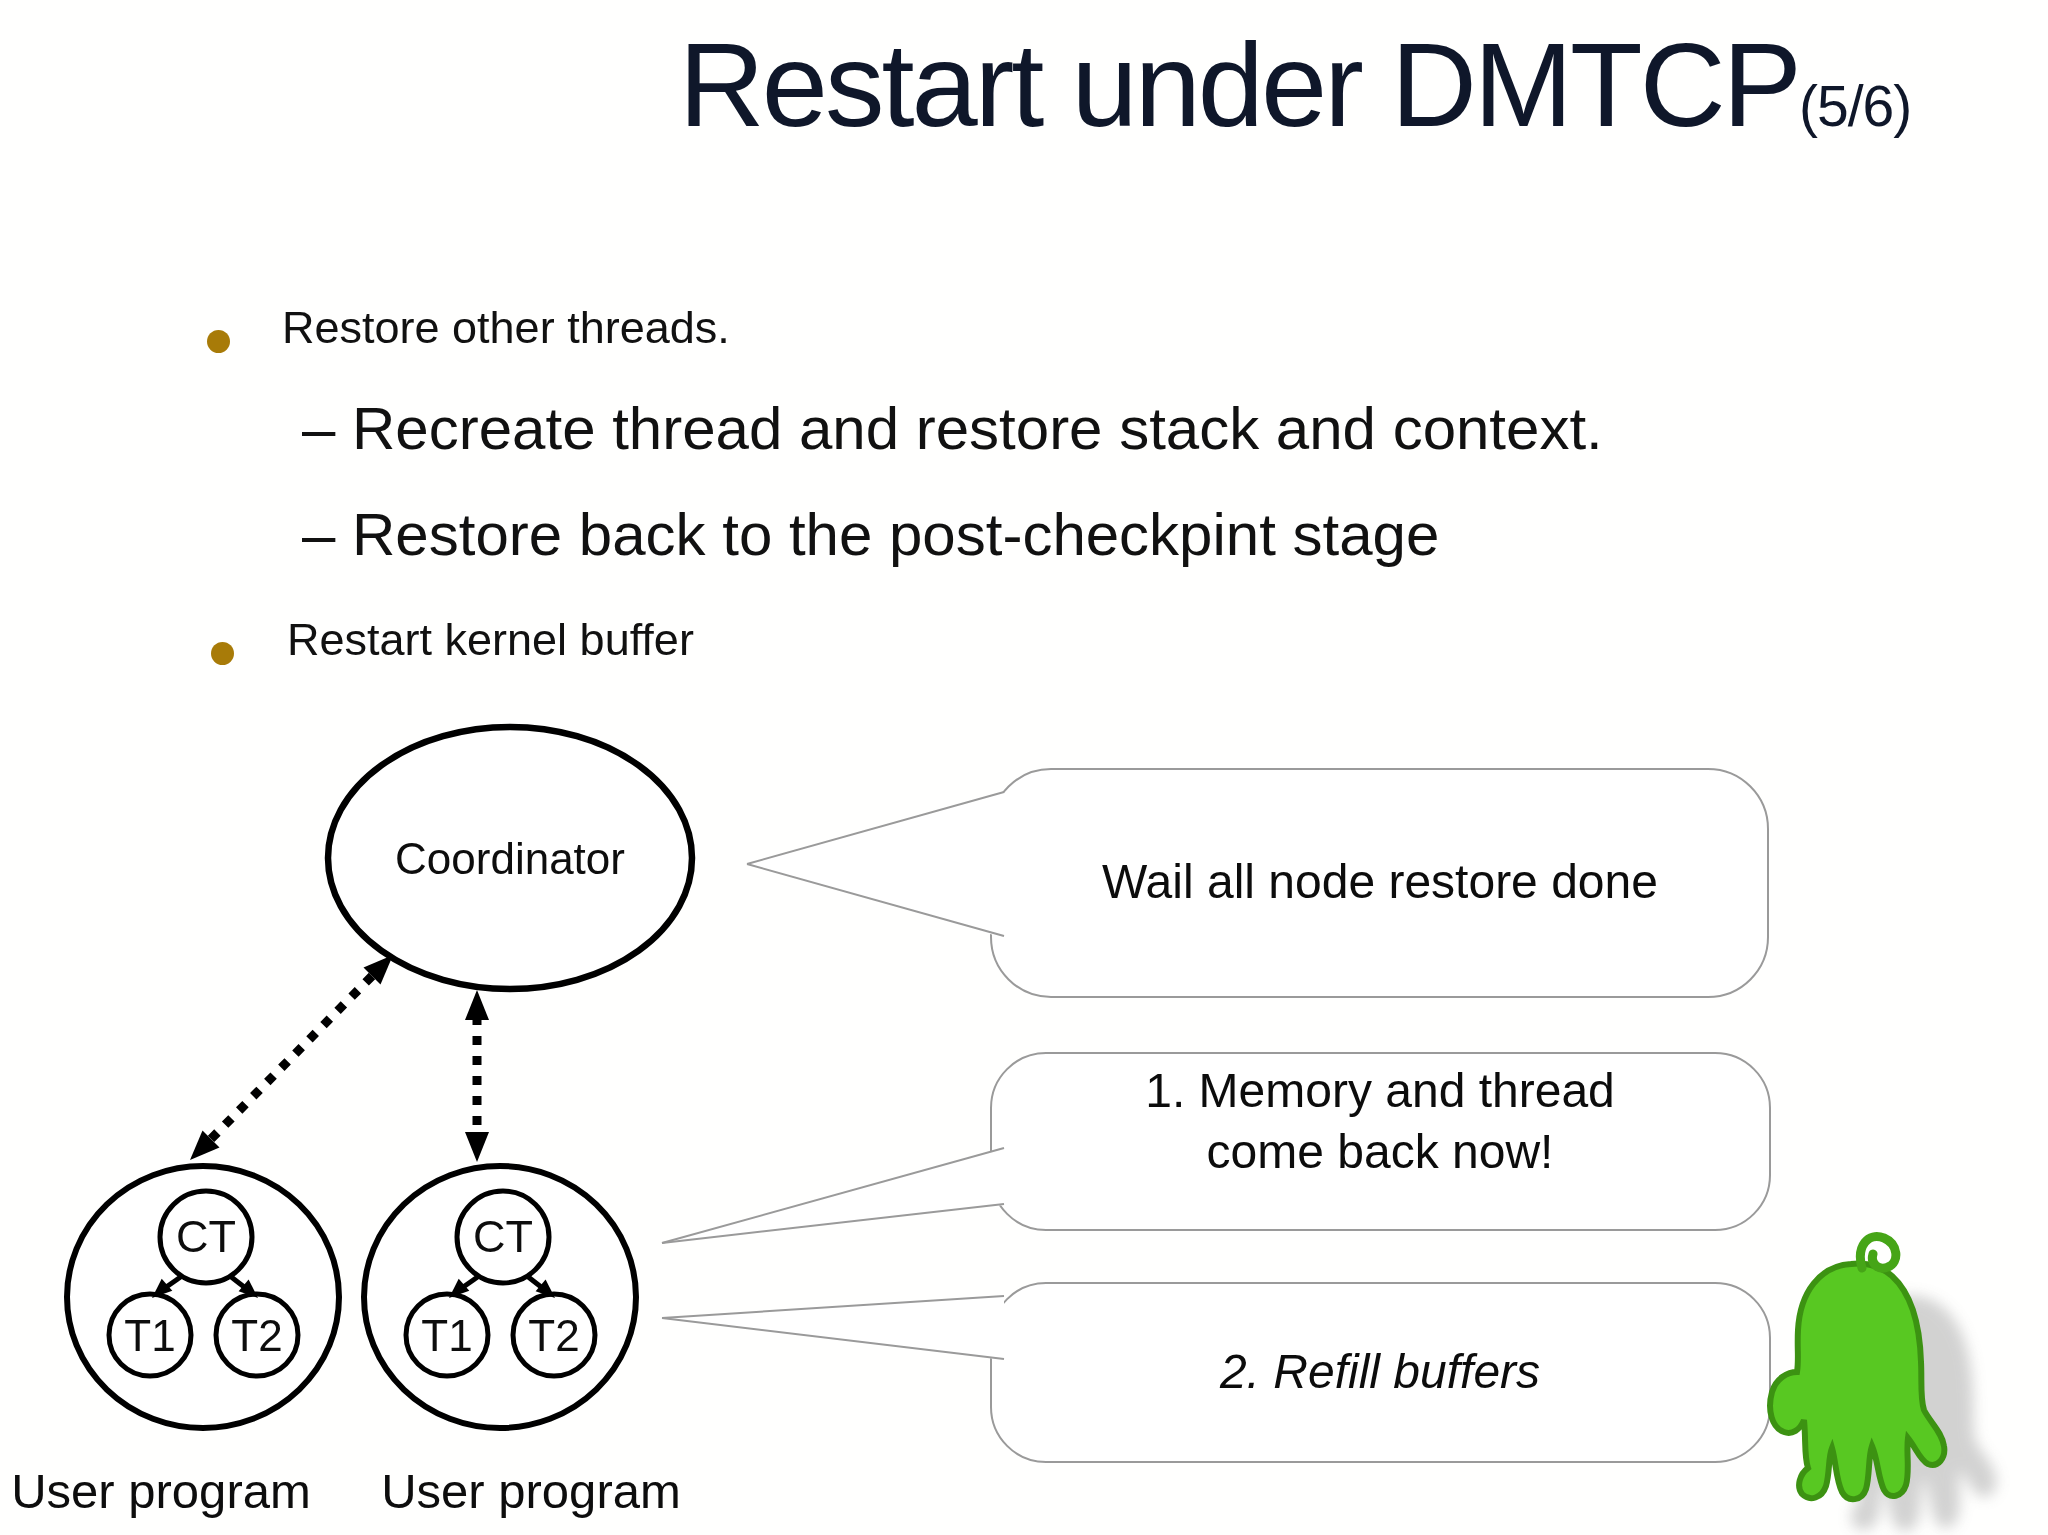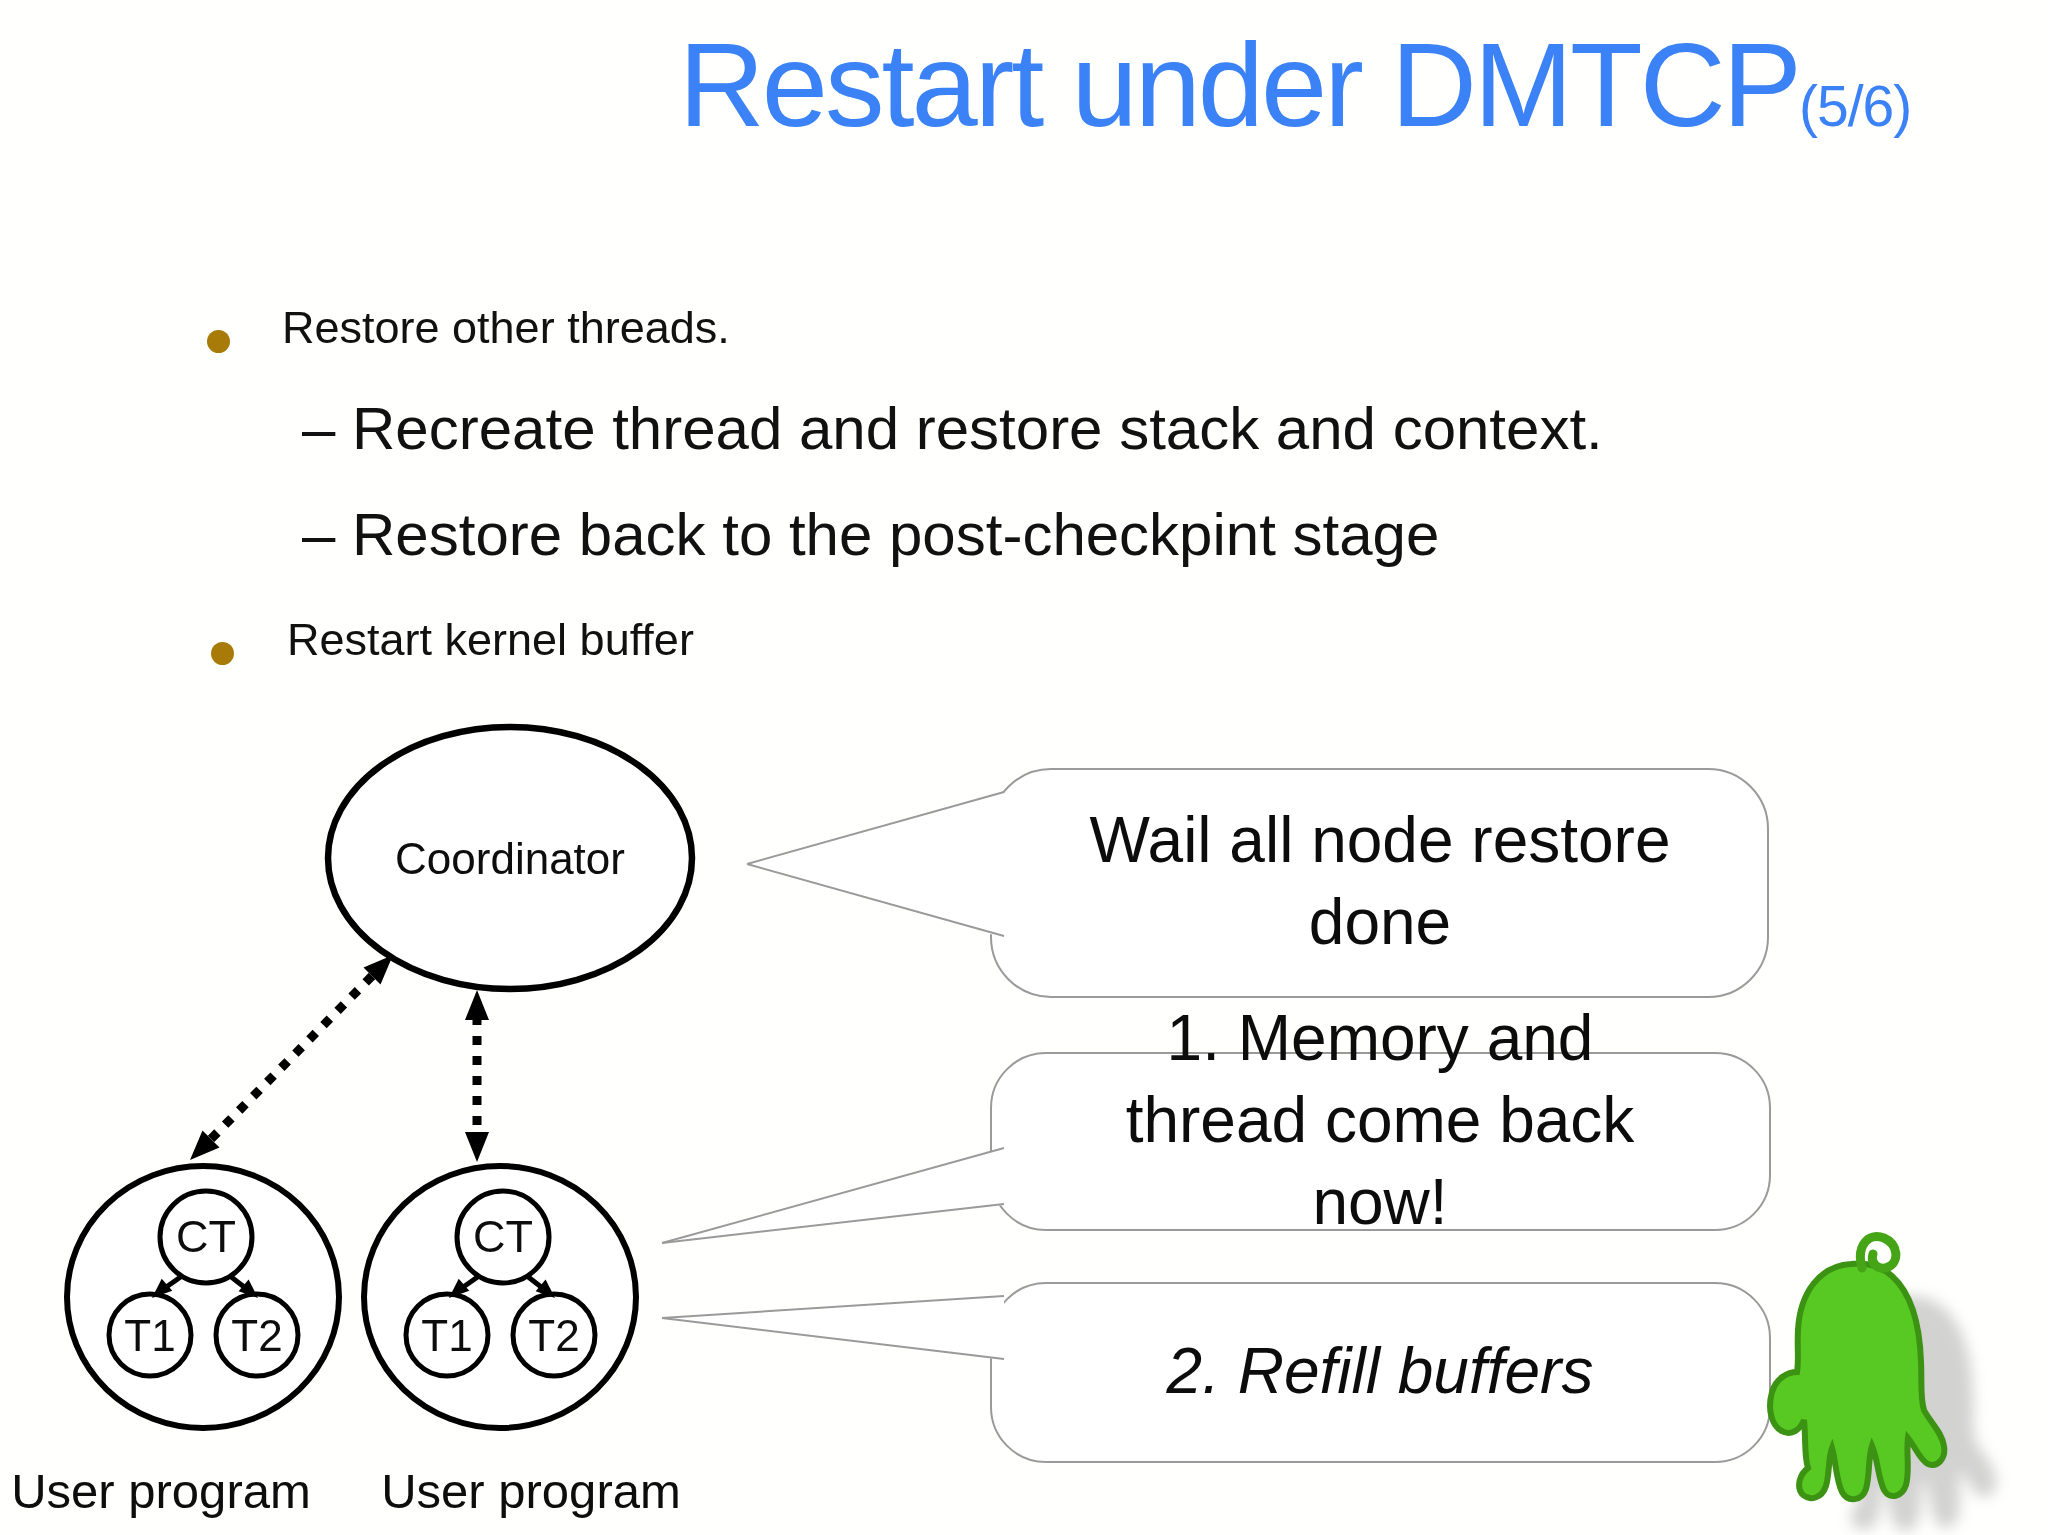--- a/index.html
+++ b/index.html
@@ -2,35 +2,35 @@
 <html><head>
 <meta charset="utf-8">
 <style>
   html,body{margin:0;padding:0;background:#ffffff;}
   body{width:2048px;height:1535px;overflow:hidden;
        font-family:"Liberation Sans", sans-serif;color:#161616;}
   .slide{position:relative;width:2048px;height:1535px;background:#fffffe;}
 
   
   .title{position:absolute;left:560px;top:16px;width:1470px;text-align:center;
-         font-size:119px;font-weight:300;letter-spacing:-3px;color:#3b82f6;white-space:nowrap;}
+         font-size:119px;font-weight:300;letter-spacing:-3px;color:#0f172a;white-space:nowrap;}
   .title .suffix{font-size:57px;letter-spacing:-1px;}
 
   
   .dot{position:absolute;width:23px;height:23px;border-radius:50%;background:#a87b08;}
   .bullet-text{position:absolute;font-size:45px;color:#111;white-space:nowrap;}
   .sub-text{position:absolute;font-size:60px;color:#111;white-space:nowrap;}
 
   
   svg.diagram{position:absolute;left:0;top:0;width:2048px;height:1535px;pointer-events:none;}
   .node-label{font-family:"Liberation Sans",sans-serif;fill:#0d0d0d;}
 
   
   .bubble-text{position:absolute;display:flex;align-items:center;justify-content:center;
-               text-align:center;font-size:64px;color:#0c0c0c;line-height:1.28;}
+               text-align:center;font-size:48px;color:#0c0c0c;line-height:1.28;}
 </style>
 </head>
 <body>
 
 <div class="slide">
 
   <svg class="diagram" viewBox="0 0 2048 1535" xmlns="http://www.w3.org/2000/svg">
     <defs>
       <filter id="soft-blur" x="-30%" y="-30%" width="160%" height="160%">
         <feGaussianBlur stdDeviation="7"></feGaussianBlur>

